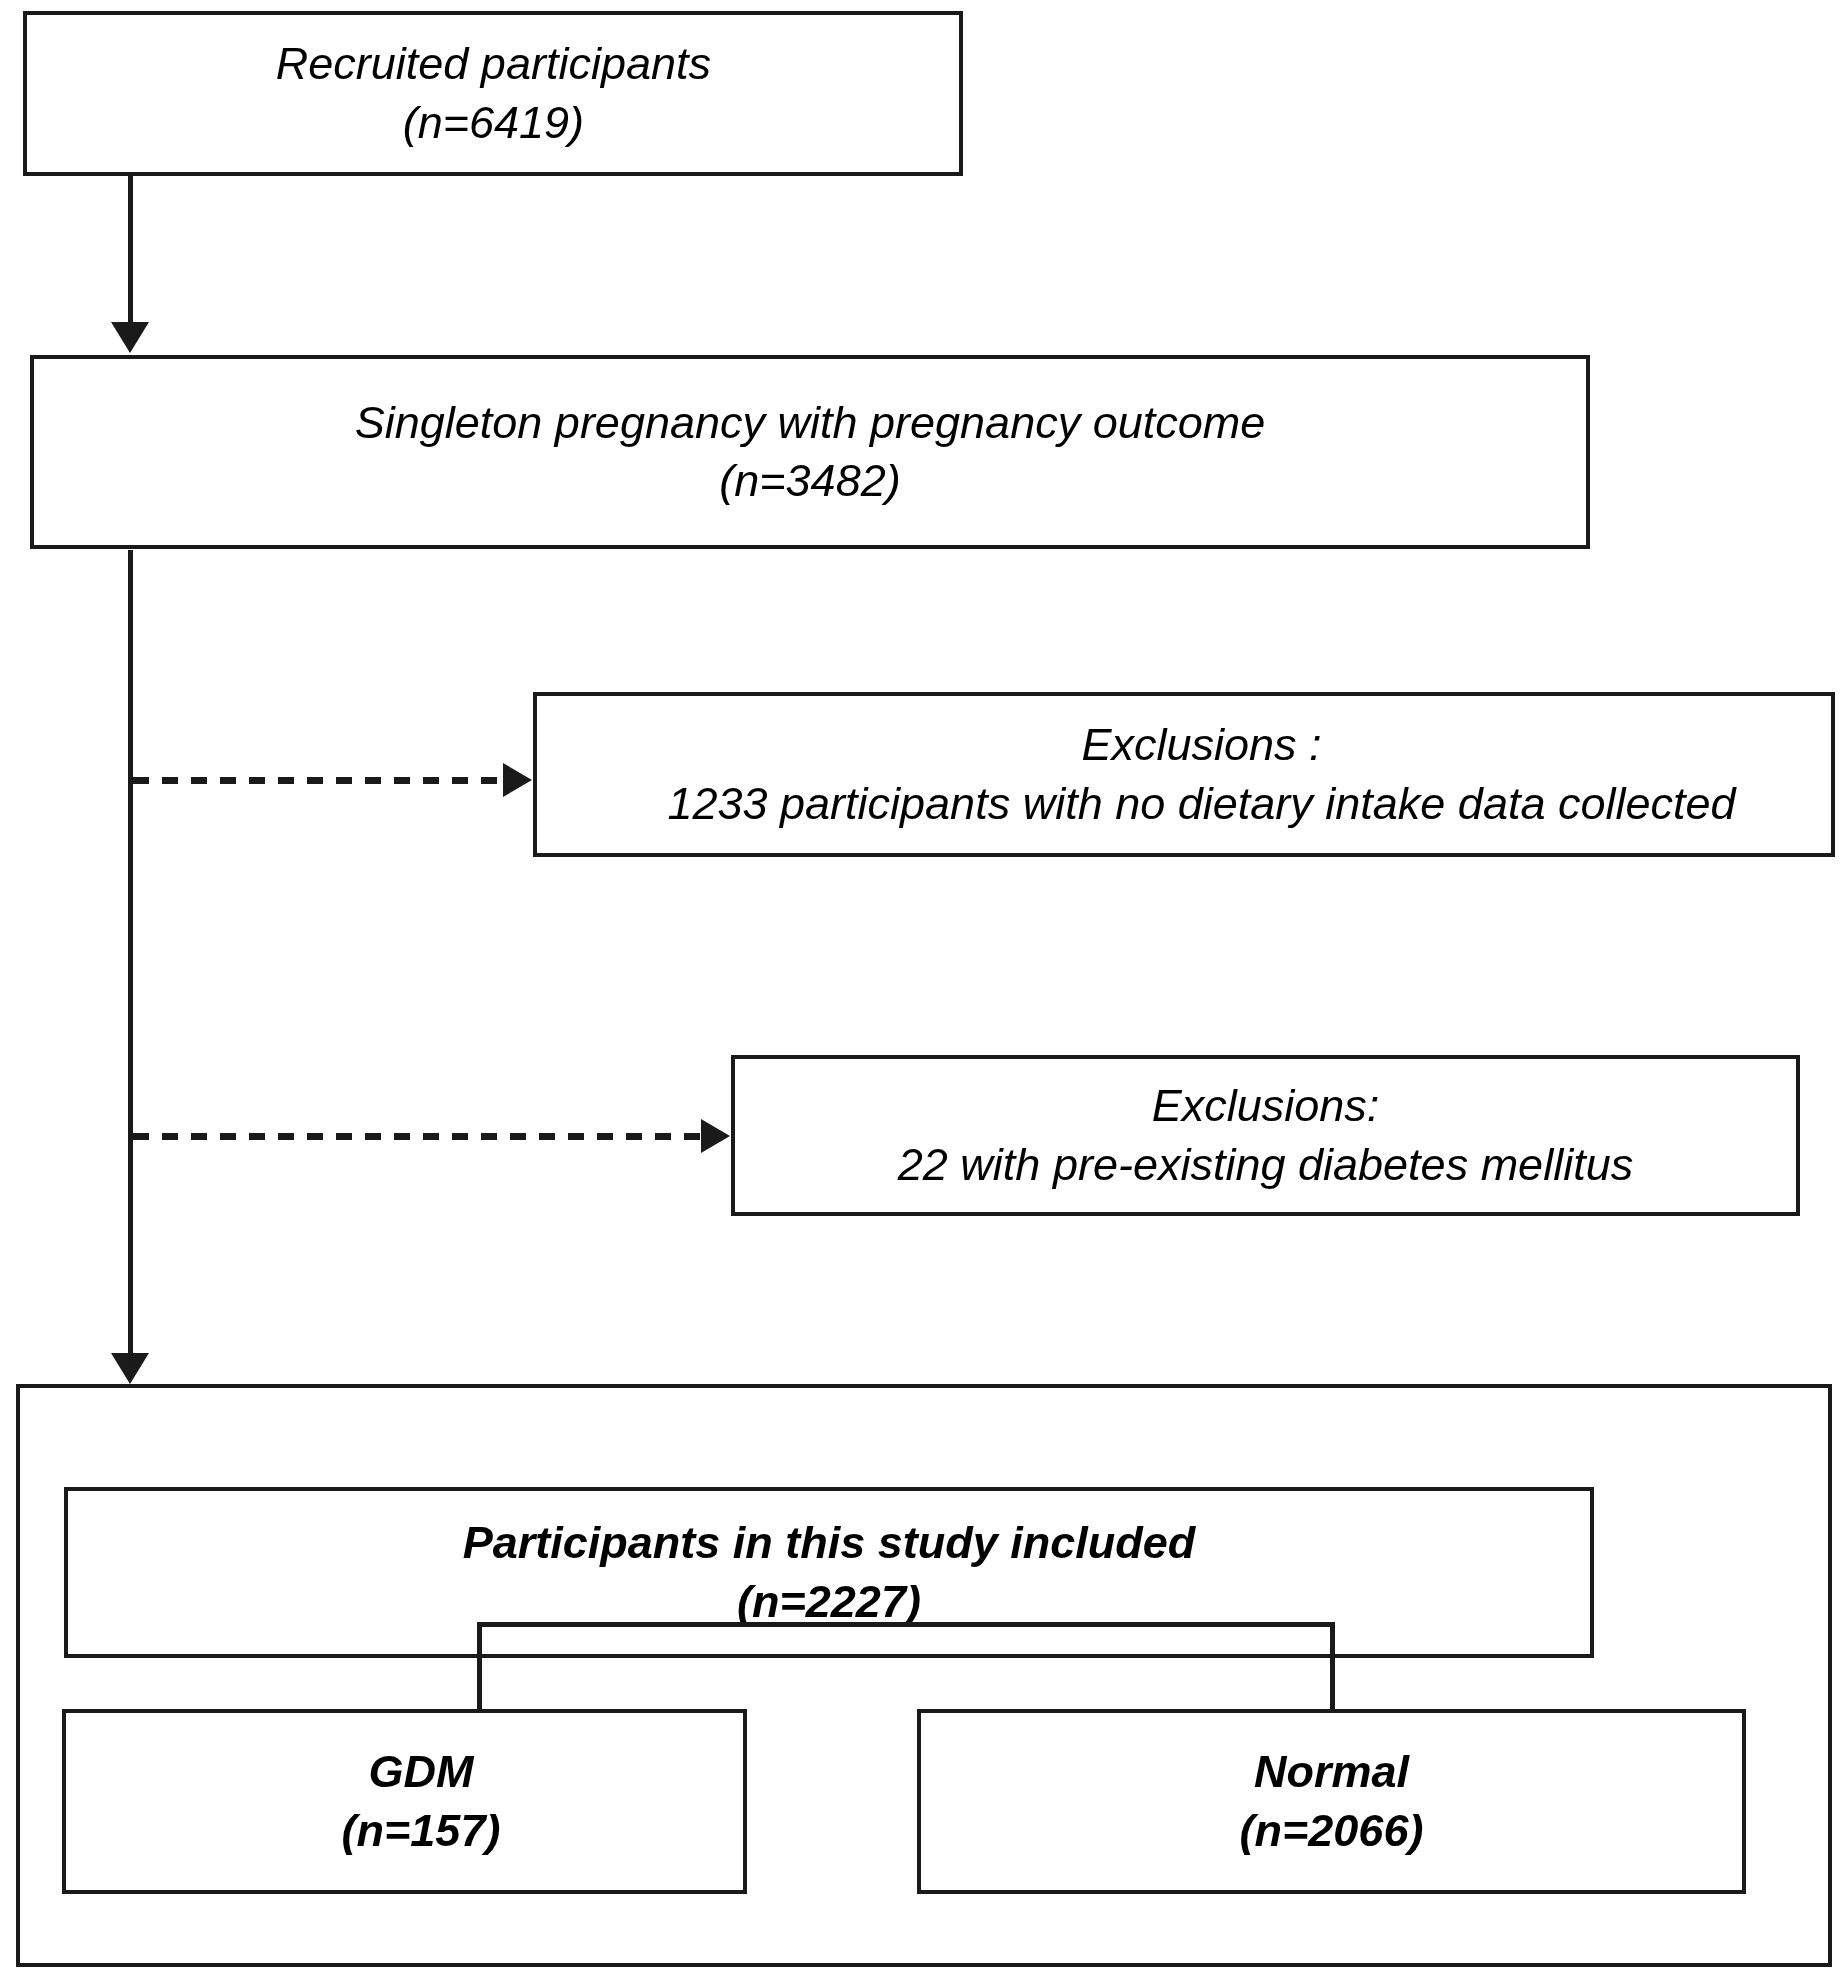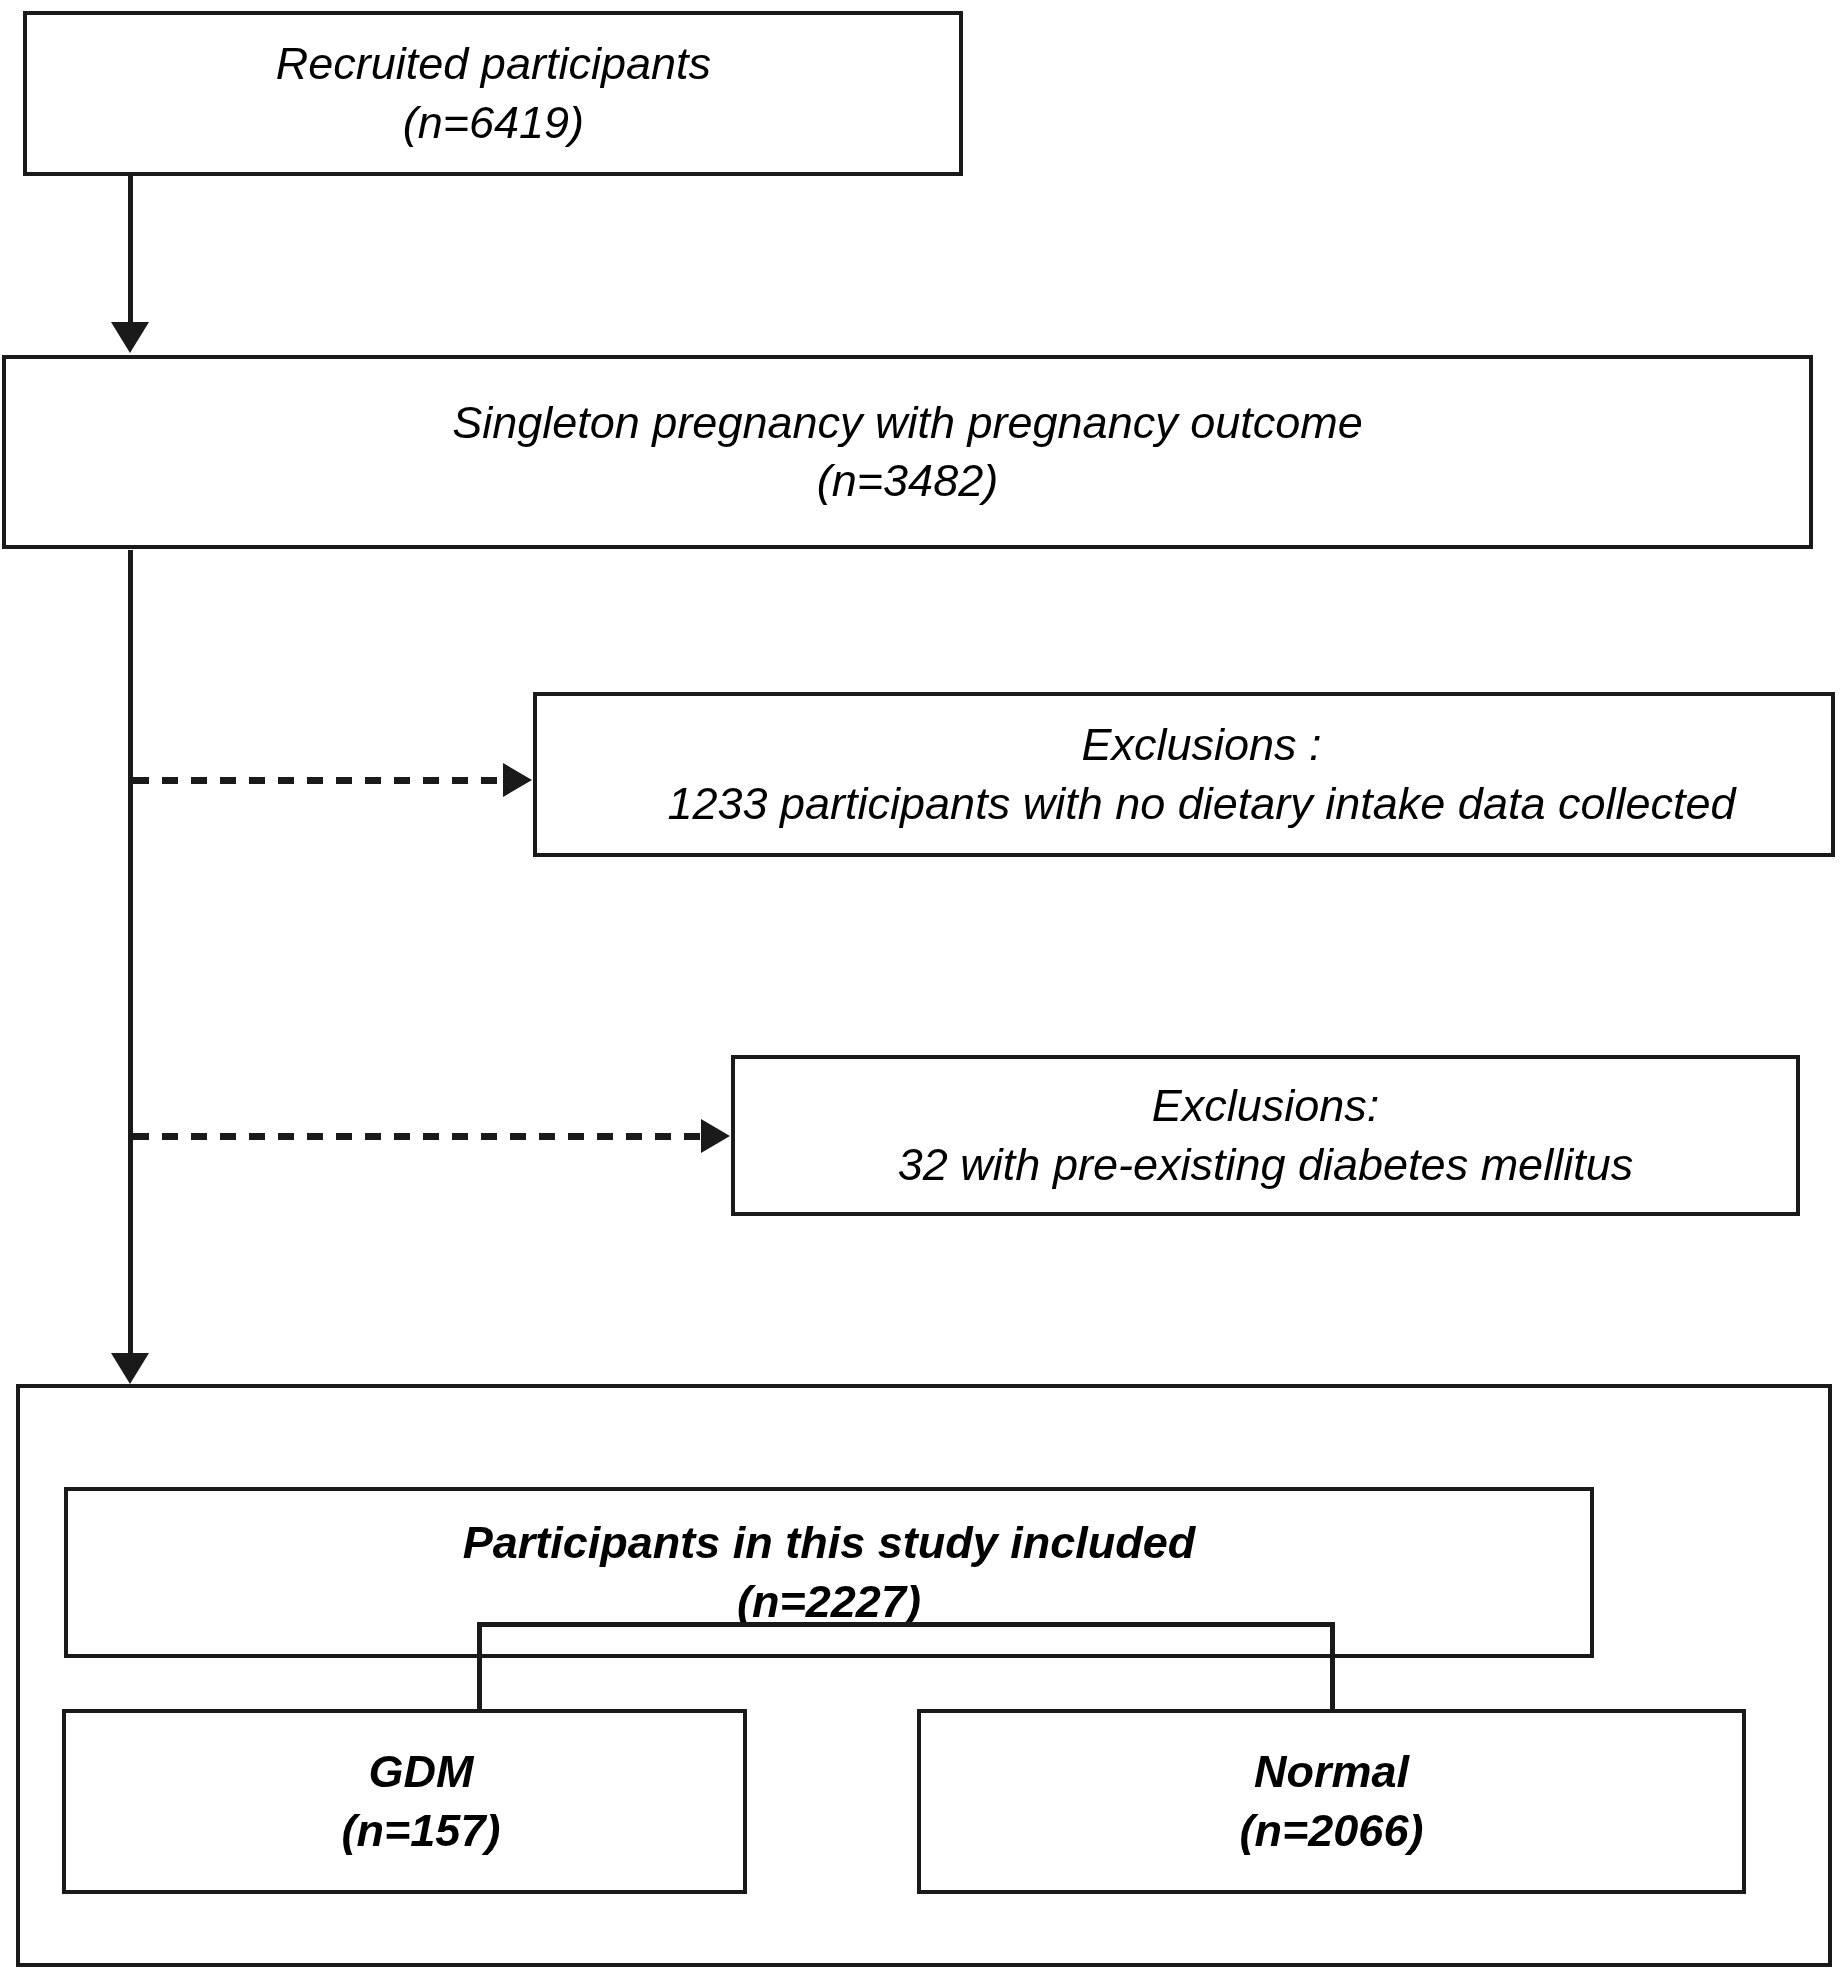--- a/index.html
+++ b/index.html
@@ -33,21 +33,21 @@
   }
   .node .line {
     display: block;
     white-space: nowrap;
   }
   .t-main { font-size: 45px; font-weight: 400; }
   .t-bold { font-size: 45px; font-weight: 700; }
 
   
   #node-recruited   { left: 23.4px;   top: 11px;   width: 940px; height: 165px; }
-  #node-singleton   { left: 2px;   top: 355px;  width: 1811px; height: 194px; }
+  #node-singleton   { left: 30px;   top: 355px;  width: 1560px; height: 194px; }
   #node-excl-diet   { left: 533px;  top: 692px;  width: 1302px; height: 165px; padding-left: 35px; }
   #node-excl-dm     { left: 731px;  top: 1055px; width: 1069px; height: 161px; justify-content: center; }
   #node-container   { left: 16px;   top: 1384px; width: 1816px; height: 583px;
                       display: block; }
   #node-included    { left: 44px;   top: 63px;   width: 1530px; height: 171px; margin-top: 36px; }
   #node-gdm         { left: 42px;   top: 321px;  width: 685px; height: 185px; padding-left: 33px; }
   #node-normal      { left: 897px; top: 321px;  width: 829px; height: 185px; }
 
   
   .conn {
@@ -127,21 +127,21 @@
   <div class="node" id="node-excl-diet">
     <span class="line t-main">Exclusions :</span>
     <span class="line t-main">1233 participants with no dietary intake data collected</span>
   </div>
 
   <div class="dashed-h" id="dash-2"></div>
   <div class="arrow-right" id="dashhead-2"></div>
 
   <div class="node" id="node-excl-dm">
     <span class="line t-main">Exclusions:</span>
-    <span class="line t-main">32 with pre-existing diabetes mellitus</span>
+    <span class="line t-main">22 with pre-existing diabetes mellitus</span>
   </div>
 
   <div class="node" id="node-container">
 
     <div class="node" id="node-included">
       <span class="line t-bold">Participants in this study included</span>
       <span class="line t-bold">(n=2227)</span>
     </div>
 
     <div class="conn h-line" id="split-h"></div>

